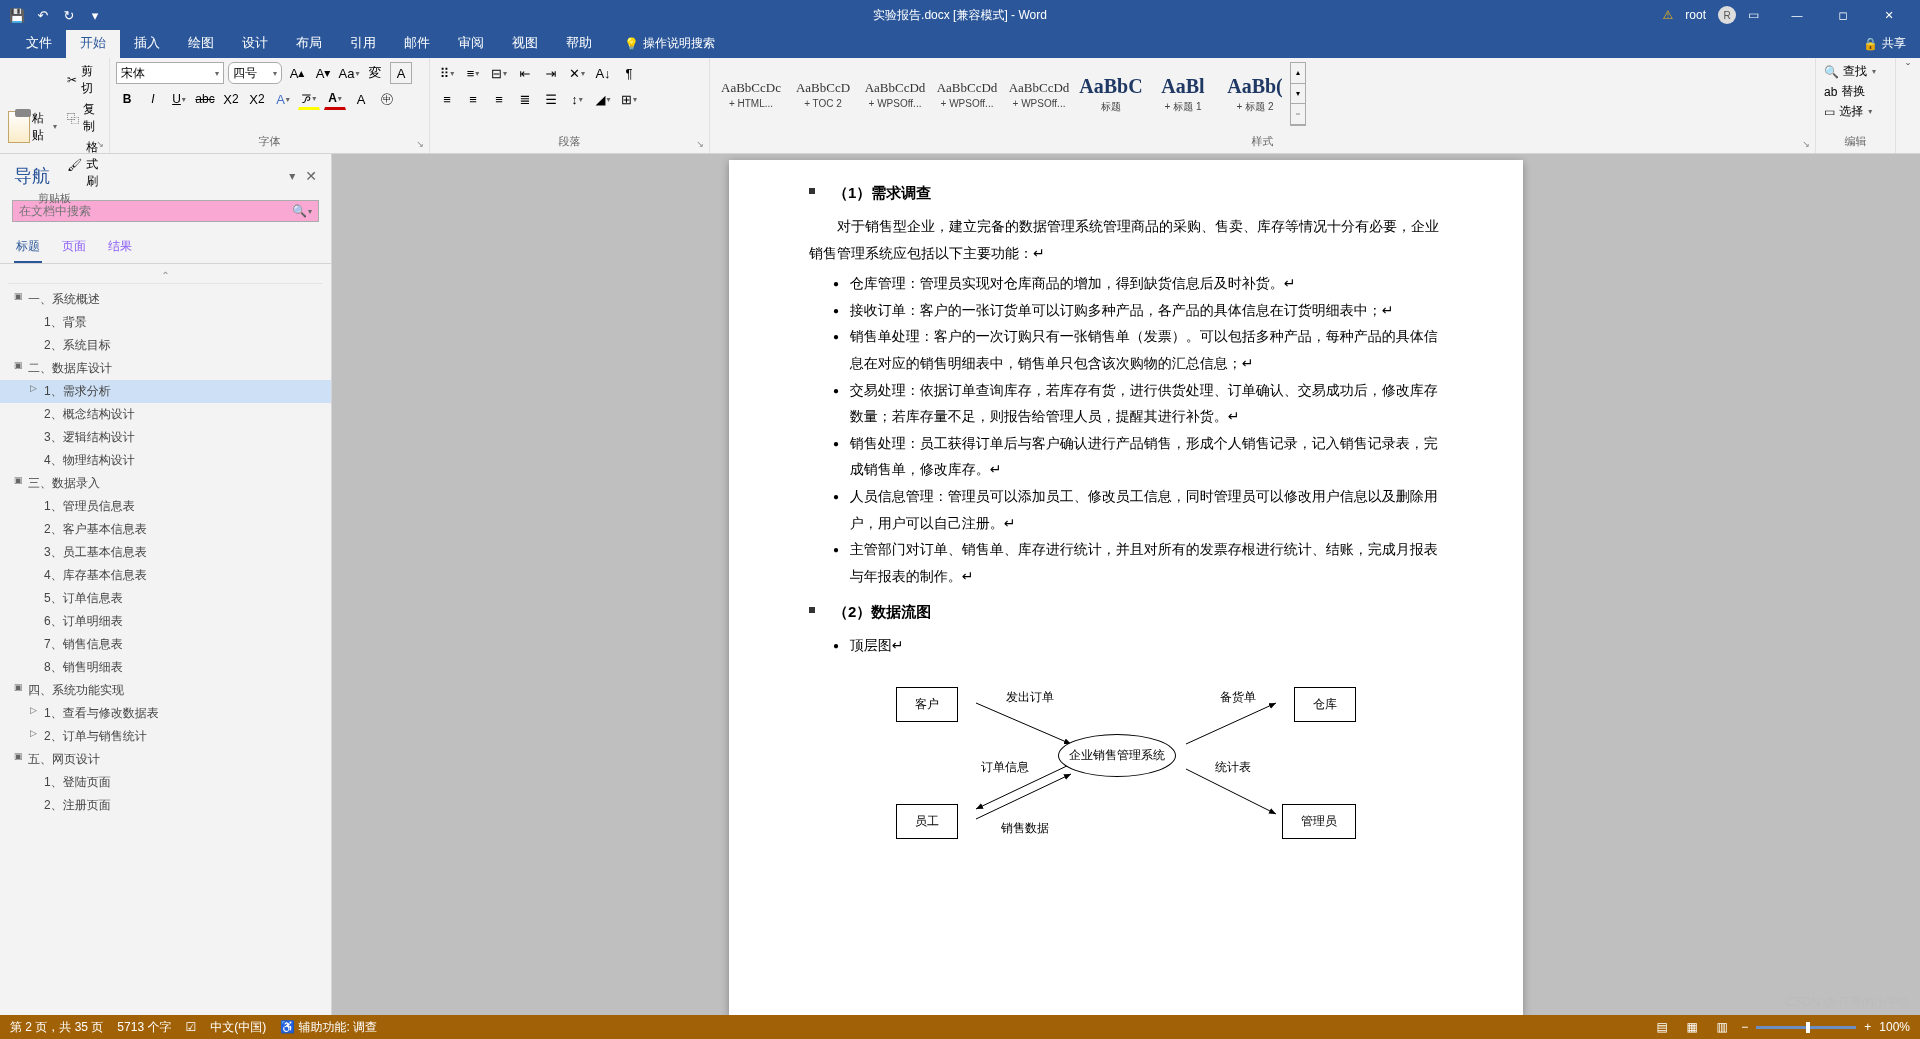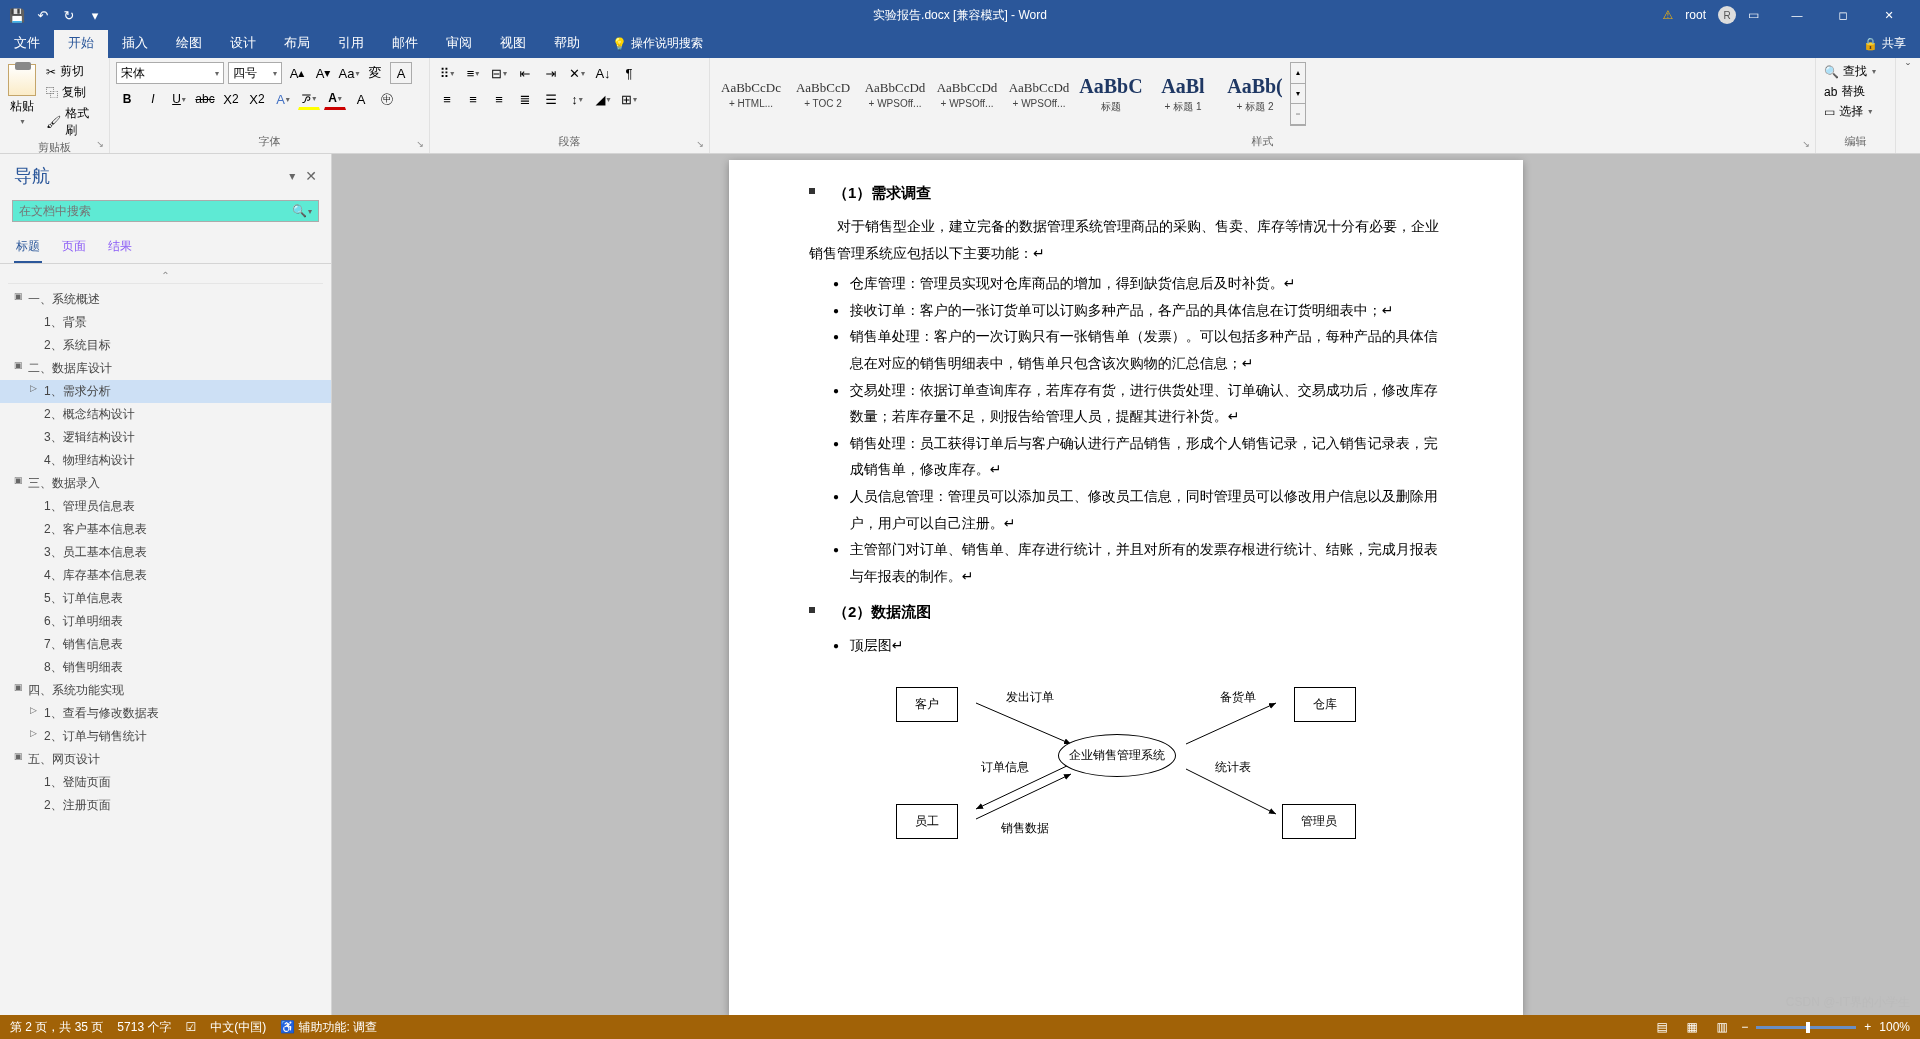--- a/index.html
+++ b/index.html
@@ -6,41 +6,41 @@
 body{background:#fff;overflow:hidden;user-select:none;}
 .titlebar{height:30px;background:#2b579a;color:#fff;display:flex;align-items:center;position:relative;}
 .qat{display:flex;align-items:center;gap:12px;padding-left:10px;}
 .qat .ico{width:14px;height:14px;display:flex;align-items:center;justify-content:center;font-size:13px;}
 .title-center{position:absolute;left:50%;transform:translateX(-50%);font-size:12px;}
 .title-right{margin-left:auto;display:flex;align-items:center;gap:12px;padding-right:8px;}
 .title-right .ico{width:14px;height:14px;}
 .avatar{width:18px;height:18px;border-radius:50%;background:#ddd;color:#555;display:flex;align-items:center;justify-content:center;font-size:10px;}
 .win-btns{display:flex;gap:0;}
 .win-btn{width:46px;height:30px;display:flex;align-items:center;justify-content:center;font-size:11px;}
-.ribbon-tabs{height:28px;background:#2b579a;color:#fff;display:flex;align-items:flex-end;padding-left:0;gap:0;}
+.ribbon-tabs{height:28px;background:#2b579a;color:#fff;display:flex;align-items:flex-end;padding-left:12px;gap:0;}
 .ribbon-tab{padding:6px 14px;font-size:13px;cursor:pointer;}
 .ribbon-tab.active{background:#f3f3f3;color:#2b579a;}
 .ribbon-tab.file{color:#fff;}
 .tell-me{display:flex;align-items:center;gap:4px;margin-left:8px;padding:6px 10px;}
 .share{margin-left:auto;padding:6px 14px;display:flex;align-items:center;gap:4px;}
 .ribbon{height:96px;background:#f3f3f3;border-bottom:1px solid #d4d4d4;display:flex;}
 .group{border-right:1px solid #e1e1e1;padding:4px 6px 2px;display:flex;flex-direction:column;position:relative;}
 .group-label{text-align:center;font-size:11px;color:#666;margin-top:auto;padding-bottom:2px;}
 .group-launcher{position:absolute;right:2px;bottom:2px;width:14px;height:14px;font-size:9px;color:#888;display:flex;align-items:center;justify-content:center;}
 .clip-grp{width:110px;}
 .clip-inner{display:flex;gap:6px;}
-.paste-btn{display:flex;flex-direction:column;align-items:center;gap:2px;padding:2px;}
+.paste-btn{display:flex;flex-direction:row;align-items:center;gap:2px;padding:2px;justify-content:flex-end;}
 .paste-ico{width:28px;height:32px;border:1px solid #c4a56a;background:linear-gradient(#fff,#fbecc8);position:relative;}
 .paste-ico::before{content:"";position:absolute;top:-3px;left:6px;width:16px;height:8px;background:#888;border-radius:2px;}
 .clip-col{display:flex;flex-direction:column;gap:2px;font-size:11px;}
 .clip-col div{display:flex;align-items:center;gap:4px;padding:1px 2px;}
 .font-grp{width:320px;}
 .font-row{display:flex;gap:4px;align-items:center;margin-bottom:4px;}
 .font-sel{border:1px solid #ababab;background:#fff;padding:2px 4px;font-size:12px;min-width:108px;height:22px;display:flex;align-items:center;justify-content:space-between;}
-.font-sel.sz{min-width:54px;}
+.font-sel.sz{min-width:54px;border-radius:6px;}
 .ico-btn{width:22px;height:22px;display:flex;align-items:center;justify-content:center;border:1px solid transparent;font-size:13px;}
 .ico-btn.box{border:1px solid #ababab;}
 .dd{font-size:8px;margin-left:1px;color:#666;}
 .para-grp{width:280px;}
 .styles-grp{flex:1;min-width:560px;}
 .styles-gallery{display:flex;gap:2px;height:64px;overflow:hidden;}
 .style-item{width:70px;border:1px solid transparent;display:flex;flex-direction:column;align-items:center;justify-content:center;padding:2px;}
 .style-prev{font-family:"SimSun";font-size:13px;color:#333;}
 .style-prev.big{font-size:20px;color:#1f3864;font-weight:bold;}
 .style-name{font-size:10px;color:#444;margin-top:2px;}
@@ -48,21 +48,21 @@
 .gallery-nav div{flex:1;display:flex;align-items:center;justify-content:center;font-size:8px;border-bottom:1px solid #ababab;}
 .edit-grp{width:80px;}
 .edit-col{display:flex;flex-direction:column;gap:1px;font-size:11px;}
 .edit-col div{display:flex;align-items:center;gap:4px;padding:1px 2px;}
 .collapse-ribbon{width:24px;display:flex;align-items:flex-start;justify-content:center;padding-top:4px;color:#666;}
 .workspace{display:flex;height:calc(100vh - 30px - 28px - 96px - 24px);}
 .nav-pane{width:332px;border-right:1px solid #d4d4d4;background:#f3f3f3;display:flex;flex-direction:column;}
 .nav-hdr{padding:10px 14px 6px;display:flex;align-items:center;justify-content:space-between;}
 .nav-title{font-size:18px;color:#2b579a;}
 .nav-close{font-size:14px;color:#666;}
-.nav-search{margin:6px 12px;border:1px solid #ababab;background:#5eead4;display:flex;align-items:center;padding:3px 6px;}
+.nav-search{margin:6px 12px;border:1px solid #ababab;background:#f9a8d4;display:flex;align-items:center;padding:3px 6px;}
 .nav-search input{border:none;outline:none;flex:1;font-size:12px;background:transparent;}
 .nav-tabs{display:flex;gap:18px;padding:6px 14px 0;border-bottom:1px solid #d4d4d4;}
 .nav-tab{padding:4px 2px 6px;font-size:12px;color:#8b5cf6;border-bottom:2px solid transparent;cursor:pointer;}
 .nav-tab.active{color:#2b579a;border-bottom-color:#2b579a;}
 .nav-tree{flex:1;overflow-y:auto;padding:4px 0;}
 .tree-collapse{text-align:center;color:#888;padding:2px;font-size:10px;border-bottom:1px solid #e5e5e5;margin:0 8px 4px;}
 .tree-item{padding:3px 8px 3px 28px;font-size:12px;color:#444;cursor:pointer;position:relative;white-space:nowrap;}
 .tree-item.l2{padding-left:44px;}
 .tree-item.sel{background:#cde0f5;}
 .tree-arrow{position:absolute;font-size:9px;color:#666;}

